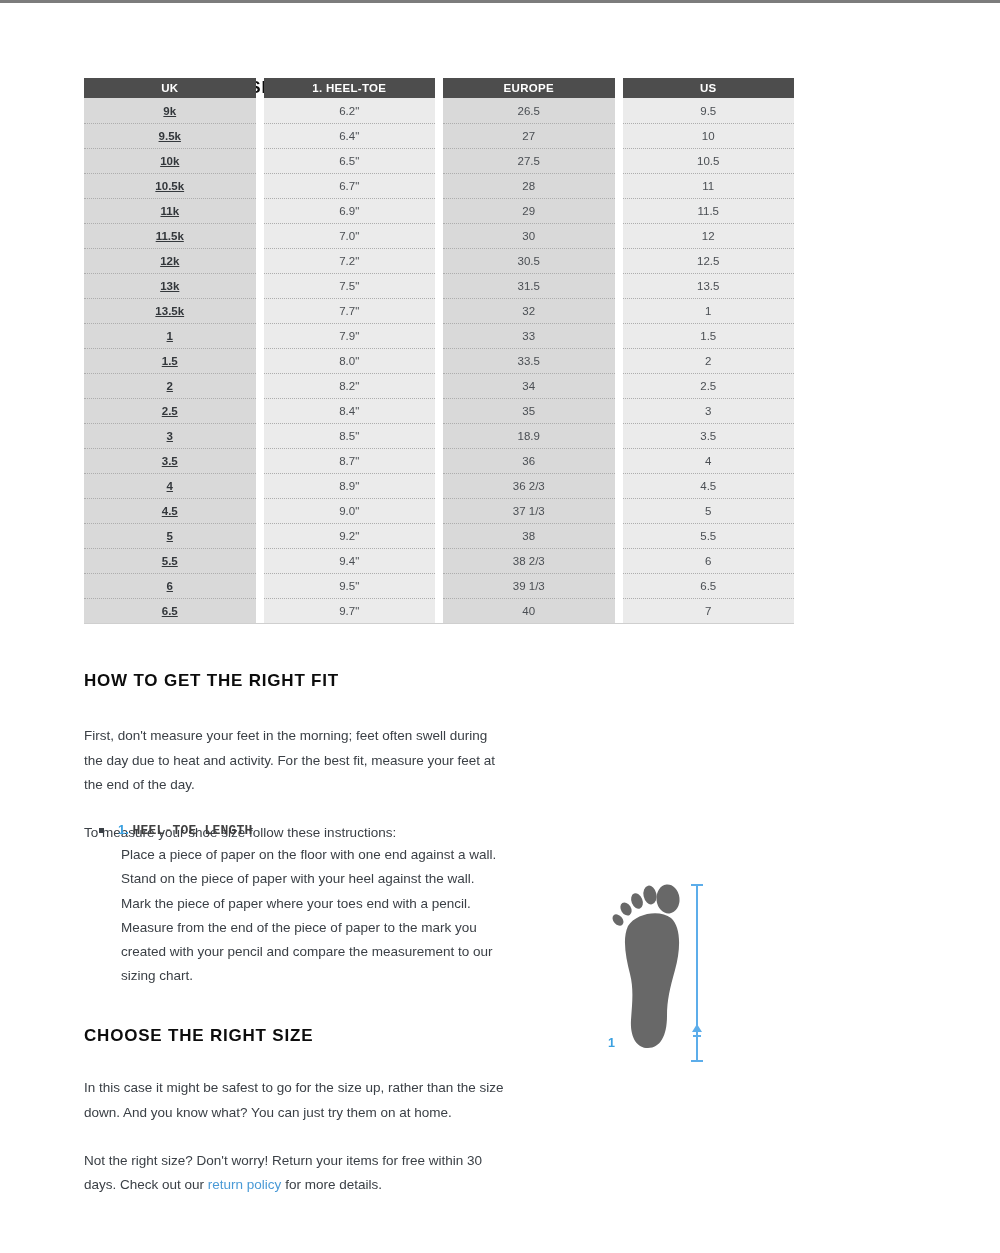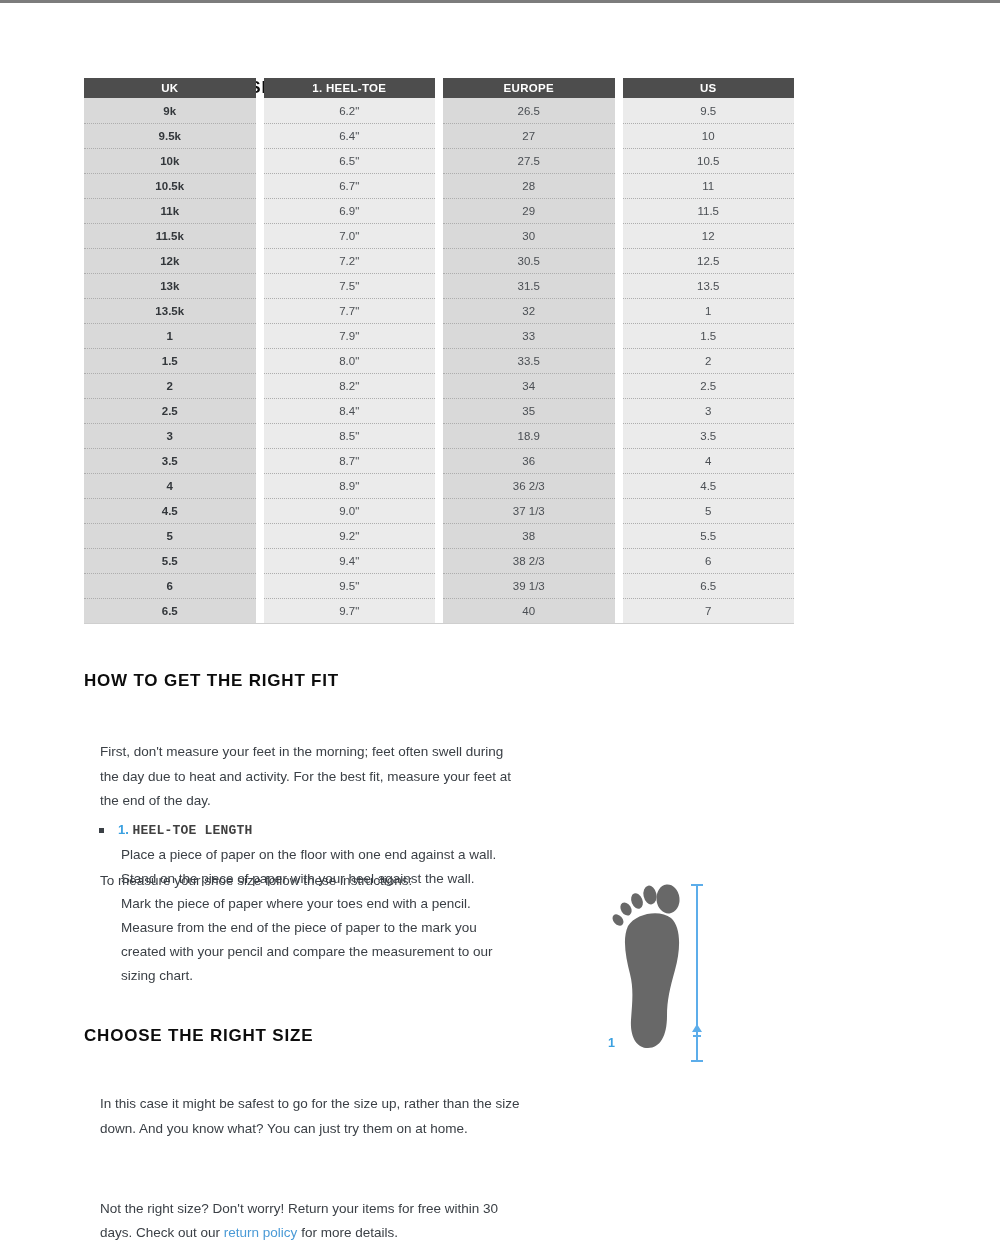--- a/index.html
+++ b/index.html
@@ -23,35 +23,35 @@
   .size-table { position:absolute; left:84px; top:78px; width:710px; border-bottom:1px solid #cfcfcf; }
   .thead-row, .trow { display:grid; grid-template-columns:repeat(4,1fr); column-gap:8px; }
   .thead-cell {
     height:20px; background:#4d4d4d; color:#fff; font-size:11.5px; font-weight:bold;
     letter-spacing:0.3px; display:flex; align-items:center; justify-content:center;
   }
   .tcell {
     height:25px; font-size:11.5px; color:#4a4e53;
     display:flex; align-items:center; justify-content:center;
   }
-  .tcell.c0 { background:#d9d9d9; font-weight:bold; color:#33373b; }
+  .tcell.c0 { background:#d9d9d9; font-weight:bold; color:#33373b;text-decoration:underline; }
   .tcell.c1 { background:#ebebeb; }
   .tcell.c2 { background:#d9d9d9; }
   .tcell.c3 { background:#ebebeb; }
   .tcell.sep { border-top:1px dotted #adadad; }
 
   
   .copy {
     position:absolute; font-size:13.5px; line-height:24.3px; color:#3b4046;
     white-space:pre-line;
   }
   #fit-copy { left:84px; top:700px; width:512px; }
   #step-body { left:121px; top:843px; width:412px; }
   #choose-copy { left:84px; top:1052px; width:522px; }
-  .copy p { margin:16px; white-space:pre-line; }
+  .copy p { margin:0; white-space:pre-line; }
 
   .step-head { position:absolute; left:118px; top:822px; font-size:13px; font-weight:bold; }
   .step-num { color:#3aa0e0; }
   .step-title { color:#404040; letter-spacing:0.2px;font-family:Liberation Mono, monospace; }
   .bullet-square { position:absolute; left:99px; top:828px; width:5px; height:5px; background:#3b4046; }
 
   .link { color:#4a9ad6; text-decoration:none; cursor:pointer; }
 
   
   .foot-svg { position:absolute; left:608px; top:878px; }

